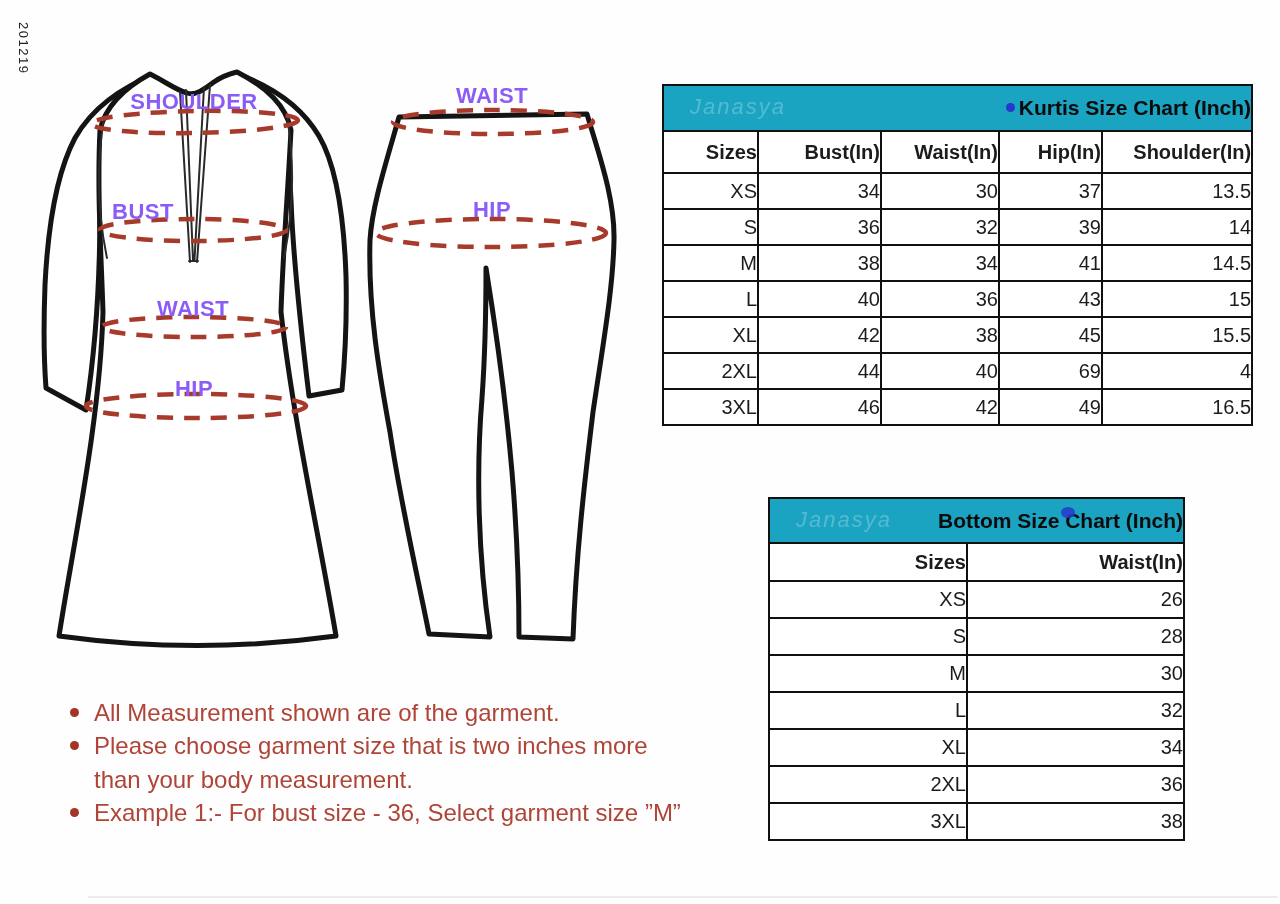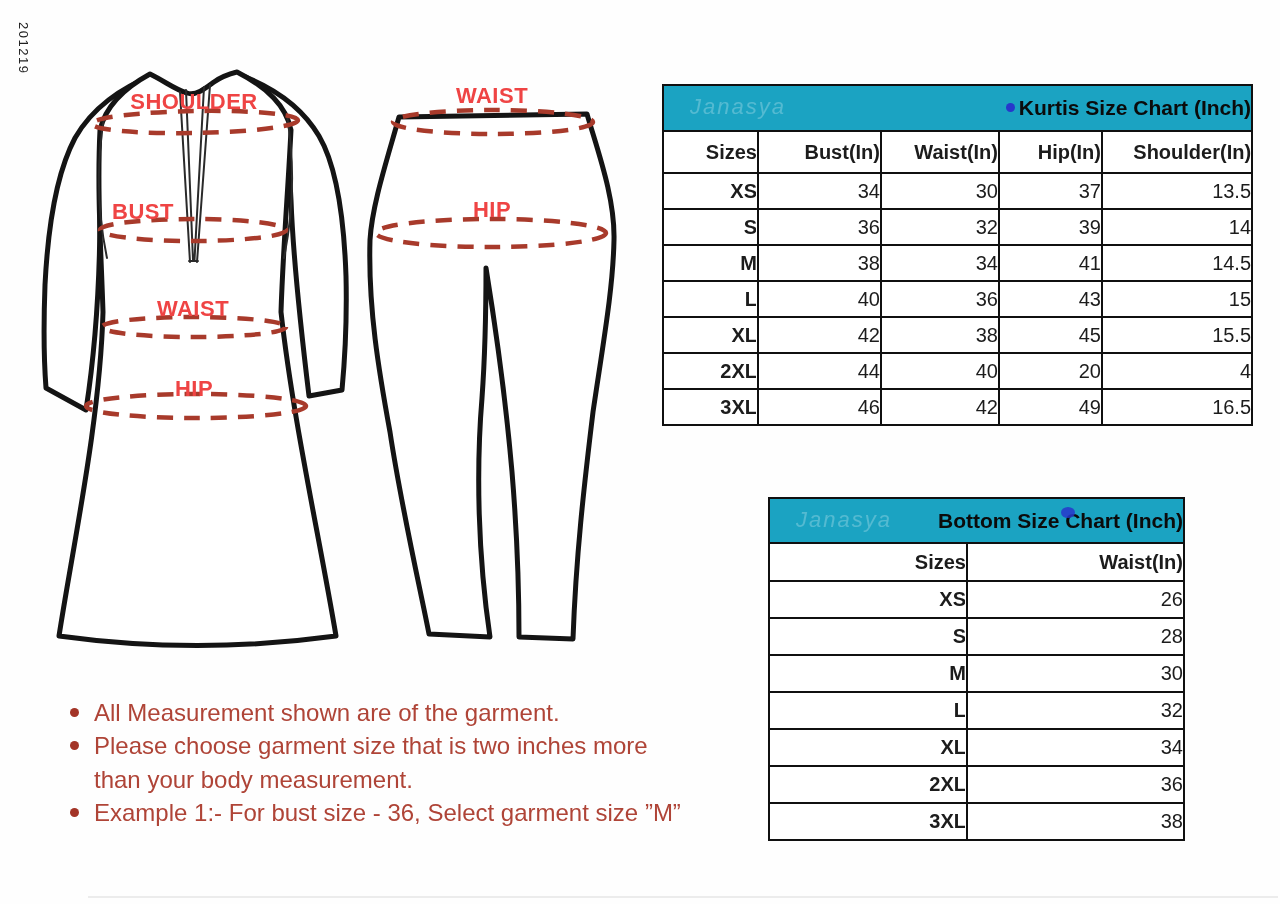--- a/index.html
+++ b/index.html
@@ -12,38 +12,38 @@
     position:absolute;left:31px;top:22px;transform:rotate(90deg);transform-origin:0 0;
     font-size:13px;letter-spacing:1.5px;color:#1f1f1f;white-space:nowrap;
   }
   
   .garments{position:absolute;left:0;top:0;}
   .thick{fill:#ffffff;stroke:#141414;stroke-width:5;stroke-linejoin:round;stroke-linecap:round;}
   .thin{fill:none;stroke:#2a2a2a;stroke-width:2;stroke-linecap:round;}
   .dash{fill:none;stroke:#a83a2b;stroke-width:4.5;stroke-dasharray:16 11;}
   
   .m-label{
-    position:absolute;color:#ef4444;font-weight:bold;font-size:22px;letter-spacing:.5px;
+    position:absolute;color:#8b5cf6;font-weight:bold;font-size:22px;letter-spacing:.5px;
     text-align:center;white-space:nowrap;transform:translateX(-50%);
   }
   
   table{border-collapse:collapse;table-layout:fixed;position:absolute;background:#fff;}
   th,td{border:2px solid #101010;text-align:right;vertical-align:middle;padding:0;overflow:hidden;}
   .title-cell{
     background:#1ba3c2;font-size:21px;font-weight:bold;color:#0b0b0b;position:relative;
   }
   .kurtis-table{left:662px;top:84px;width:589px;font-size:20px;}
   .kurtis-table .title-cell{height:44px;}
   .kurtis-table th{height:40px;font-size:20px;}
   .kurtis-table td{height:34px;}
   .bottom-table{left:768px;top:497px;width:415px;font-size:20px;}
   .bottom-table .title-cell{height:43px;}
   .bottom-table th{height:36px;}
   .bottom-table td{height:35px;}
-  .size-cell{font-weight:bold;border-radius:11px;}
+  .size-cell{font-weight:normal;}
   .ink-dot{position:absolute;background:#2737cb;border-radius:50%;}
   .wm{
     position:absolute;left:26px;top:8px;font-style:italic;font-size:22px;color:#e8f6fa;
     opacity:.28;font-weight:normal;letter-spacing:2px;pointer-events:none;
   }
   
   .notes{position:absolute;left:40px;top:680px;width:640px;list-style:none;margin:16px;padding:0;
     color:#af4437;font-size:24px;line-height:33.4px;}
   .notes li{position:relative;padding-left:38px;}
   .bullet{position:absolute;left:14px;top:12px;width:9px;height:9px;border-radius:50%;background:#a33427;}
@@ -148,21 +148,21 @@
         <td class="size-cell">XL</td>
         <td>42</td>
         <td>38</td>
         <td>45</td>
         <td>15.5</td>
       </tr>
       <tr>
         <td class="size-cell">2XL</td>
         <td>44</td>
         <td>40</td>
-        <td>20</td>
+        <td>69</td>
         <td>4</td>
       </tr>
       <tr>
         <td class="size-cell">3XL</td>
         <td>46</td>
         <td>42</td>
         <td>49</td>
         <td>16.5</td>
       </tr>
     </tbody>

